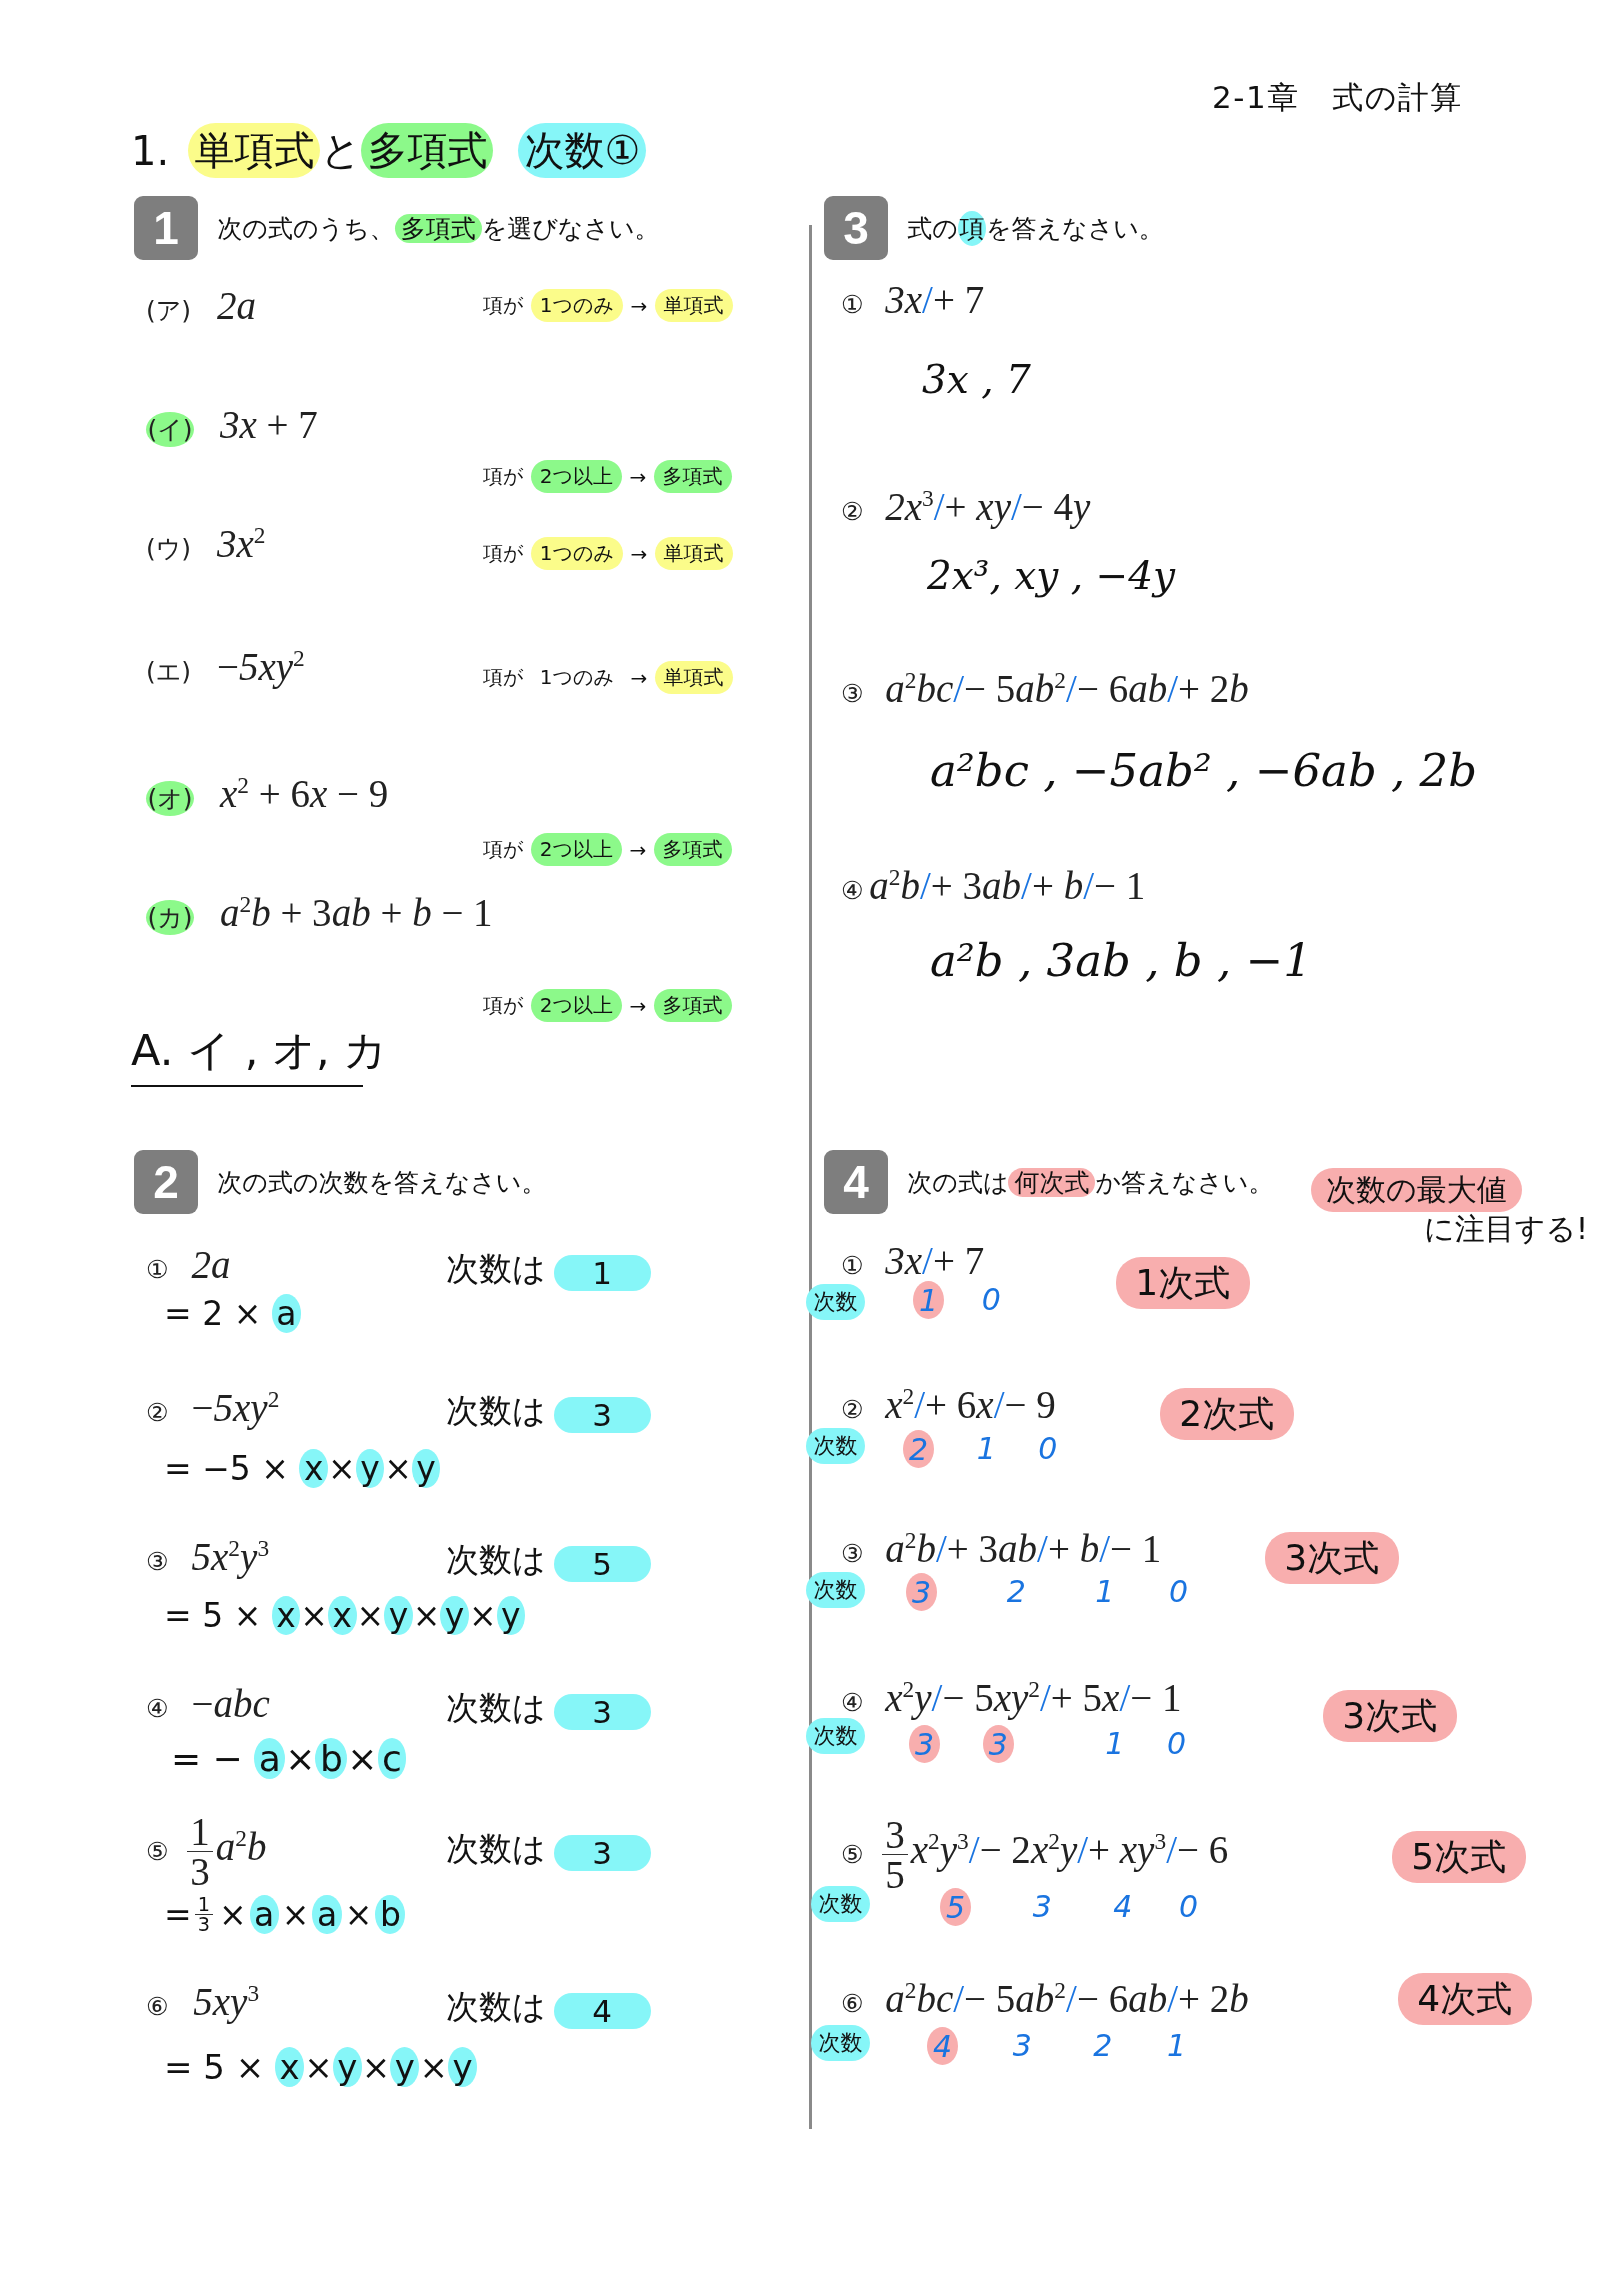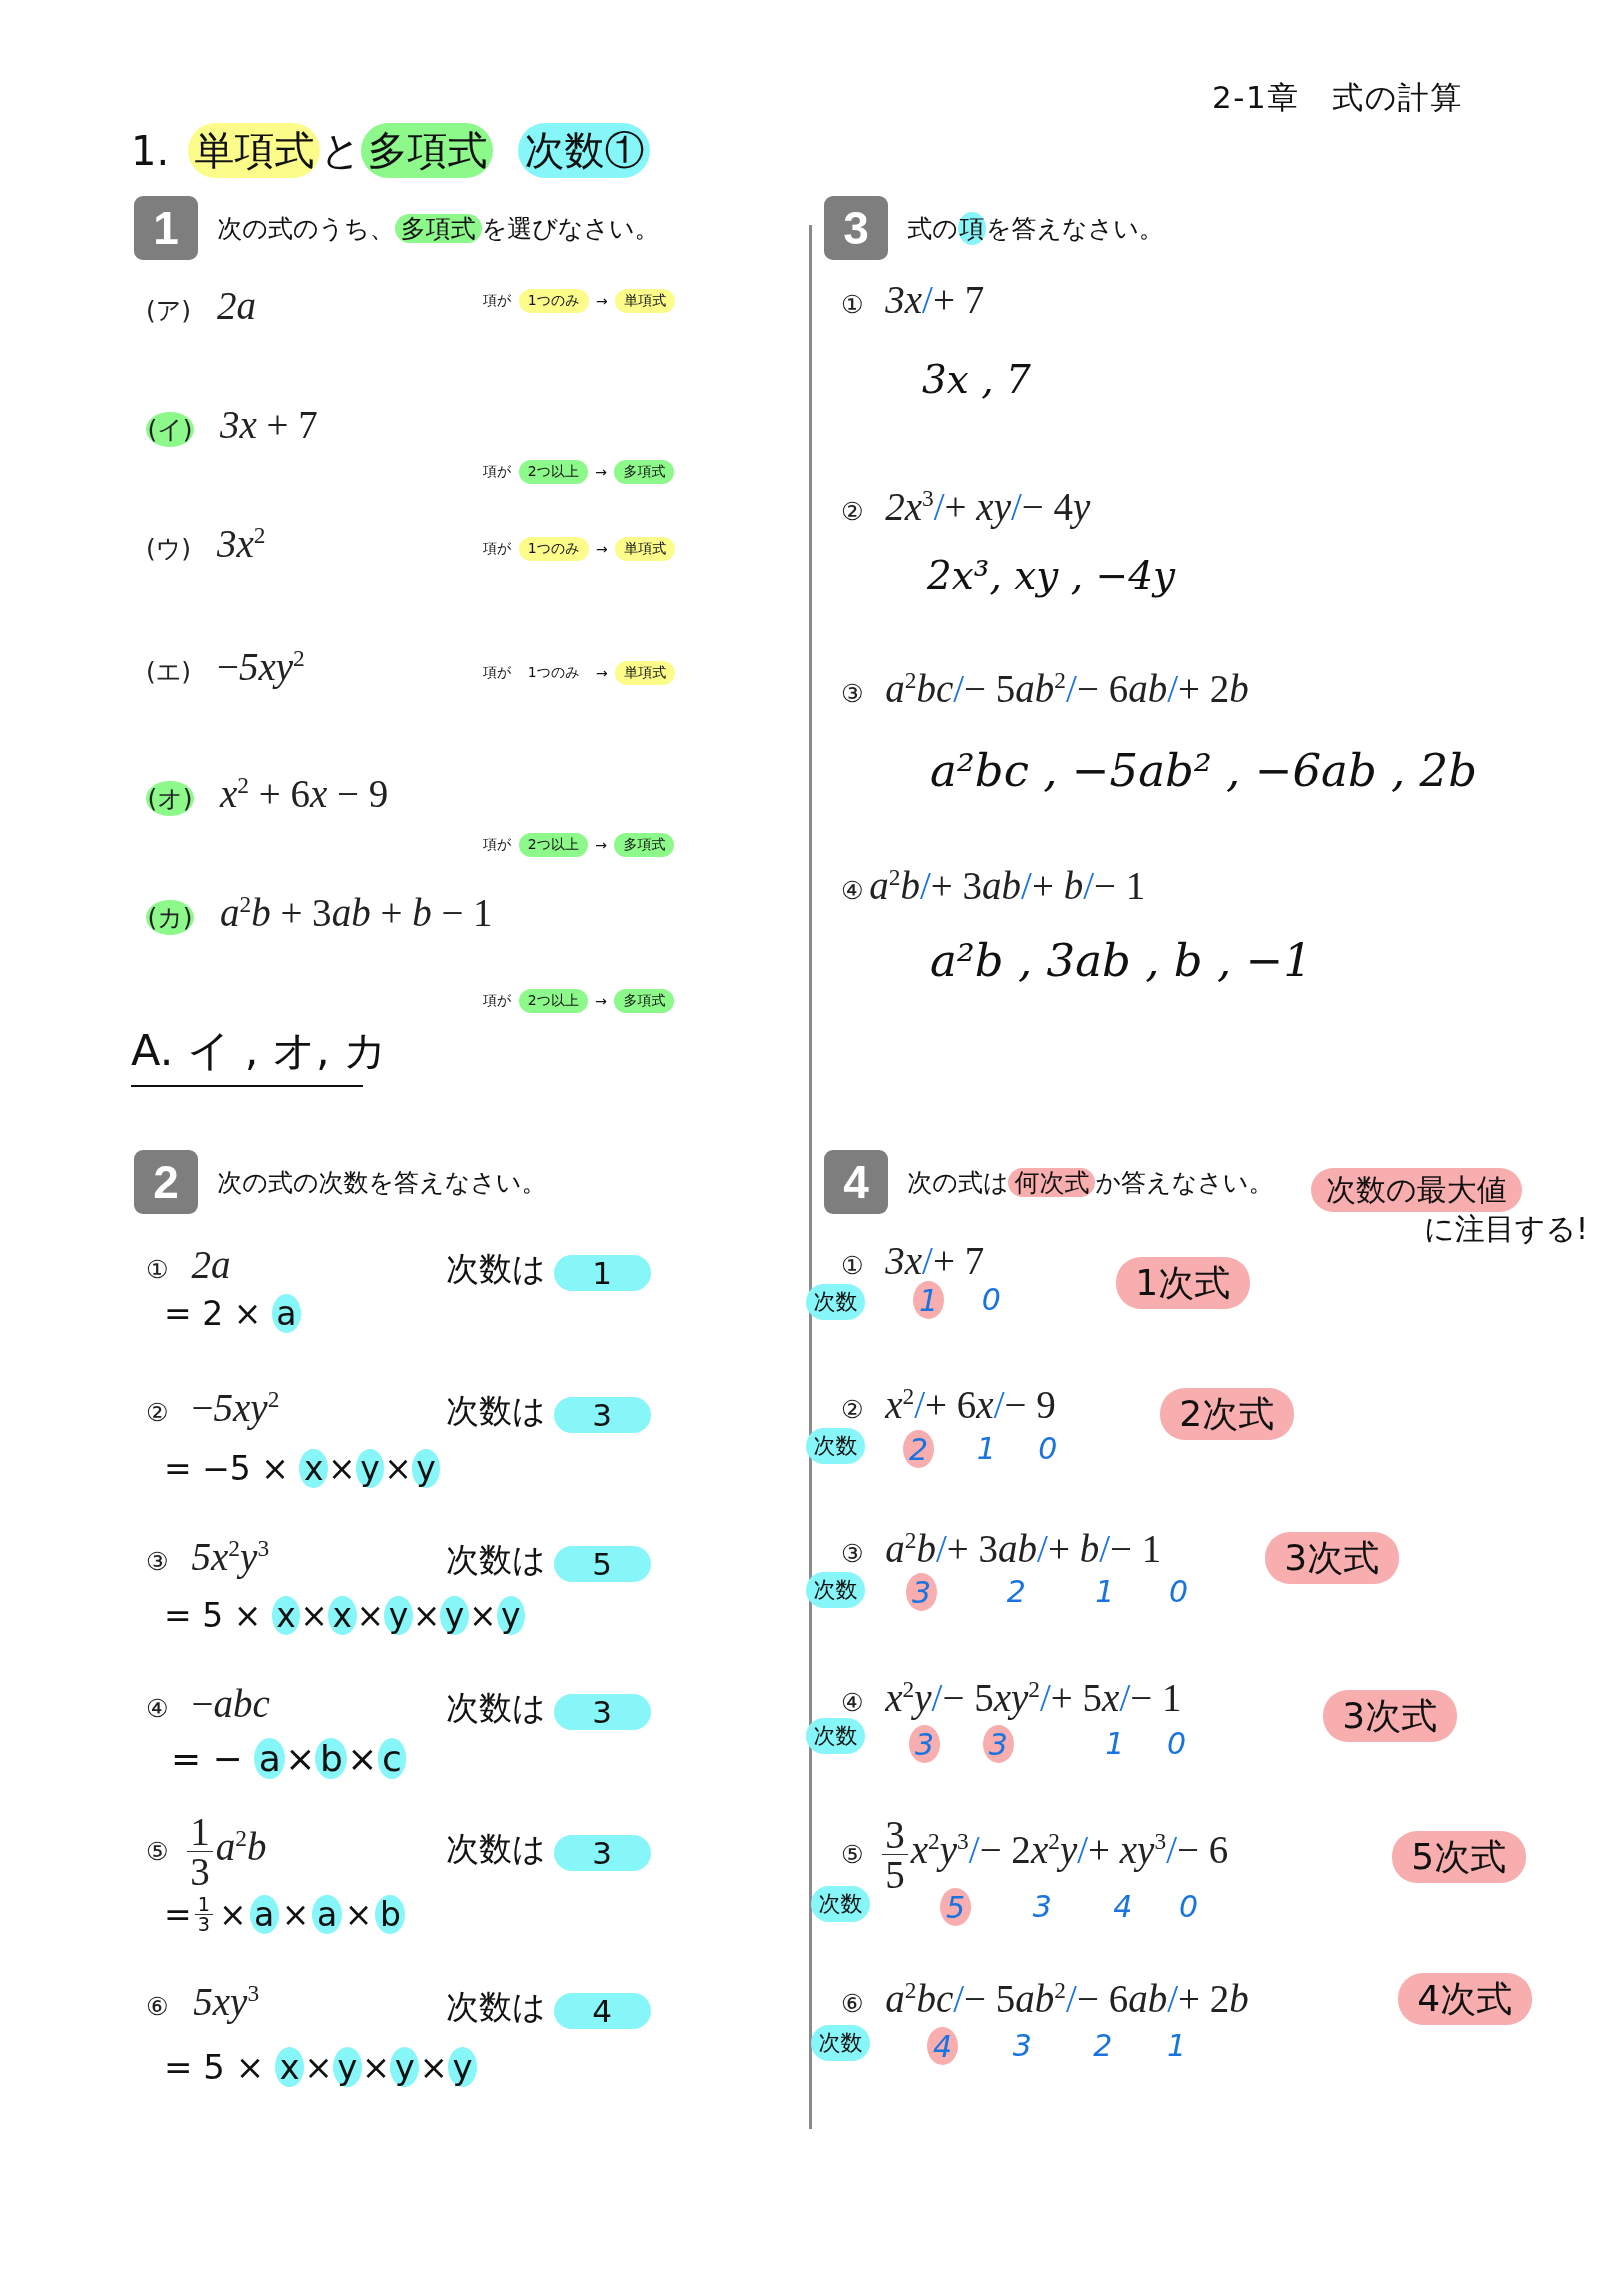--- a/index.html
+++ b/index.html
@@ -5,34 +5,34 @@
   html,body{margin:0;padding:0;background:#fff;}
   body{width:1624px;height:2295px;position:relative;overflow:hidden;
        font-family:"DejaVu Sans","Liberation Sans",sans-serif;color:#111;}
   .abs{position:absolute;}
   .chapter{left:1212px;top:77px;font-size:31px;letter-spacing:1.5px;}
   .unit-title{left:131px;top:123px;font-size:40px;display:flex;align-items:center;white-space:nowrap;}
   .unit-title .num{margin-right:19.3px;}
   .hl{border-radius:30px;padding:0 6px;}
   .hl-yellow{background:#fbfc8a;}
   .hl-green{background:#8cf98a;}
-  .hl-cyan{background:#86f6f8;font-family:Liberation Serif, serif;}
+  .hl-cyan{background:#86f6f8;}
   .hl-pink{background:#f8aeae;}
   .divider{left:809px;top:225px;width:3px;height:1904px;background:#8a8a8a;}
   .qhead{display:flex;align-items:center;}
   .numbox{width:34px;height:64px;background:#7e7e7e;border-radius:9px;color:#fff;
           font-family:"Liberation Sans",sans-serif;font-weight:bold;font-size:46px;
           display:flex;align-items:center;justify-content:center;width:64px;}
   .qtext{font-size:25px;margin-left:19.3px;white-space:nowrap;}
   .math{font-family:"Liberation Serif","DejaVu Serif",serif;font-style:italic;font-size:39px;color:#222;white-space:nowrap;}
   .math .up{font-style:normal;}
   .label{font-size:25px;color:#222;}
   .hand{font-family:"DejaVu Sans",sans-serif;font-size:25px;color:#111;white-space:nowrap;}
   .handbig{font-size:39px;font-style:italic;font-family:"DejaVu Serif",serif;}
-  .note{display:flex;align-items:center;gap:7.4px;font-size:14px;white-space:nowrap;}
+  .note{display:flex;align-items:center;gap:7.4px;font-size:20px;white-space:nowrap;}
   .pill{border-radius:22px;padding:3px 9px;}
   .answer-line{border-bottom:2.2px solid #111;}
   .jisu-pill{background:#86f6f8;border-radius:21px;width:97px;height:36px;display:inline-block;
              vertical-align:middle;text-align:center;font-size:31px;line-height:36px;}
   .jisu-label{font-size:33px;}
   .dot-hl{background:#86f6f8;border-radius:50%;padding:0 4.5px;}
   .tag-jisu{background:#86f6f8;border-radius:22px;font-size:22px;padding:3px 7.4px;}
   .deg{font-size:30px;font-style:italic;color:#1a74e0;}
   .deg-max{background:#f8aeae;border-radius:50%;padding:1.5px 6px;}
   .result{background:#f8aeae;border-radius:25px;font-size:36px;padding:1.5px 19.3px;white-space:nowrap;}

